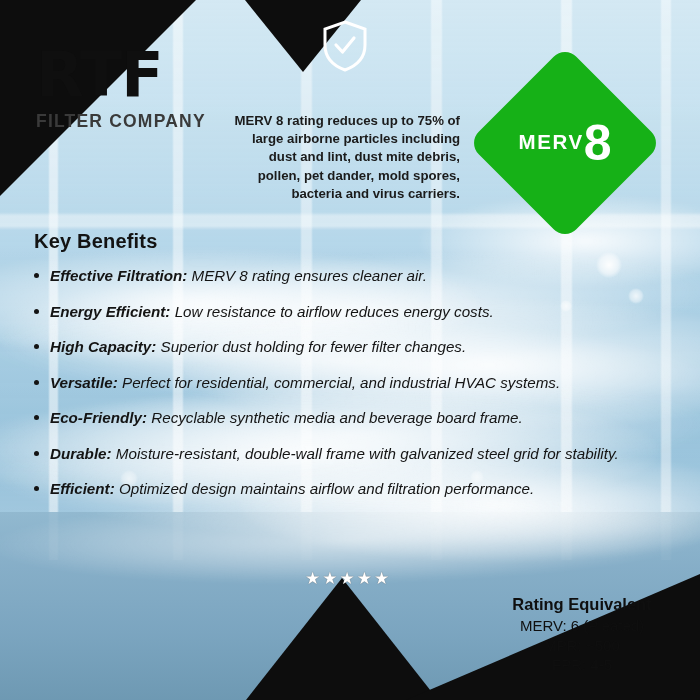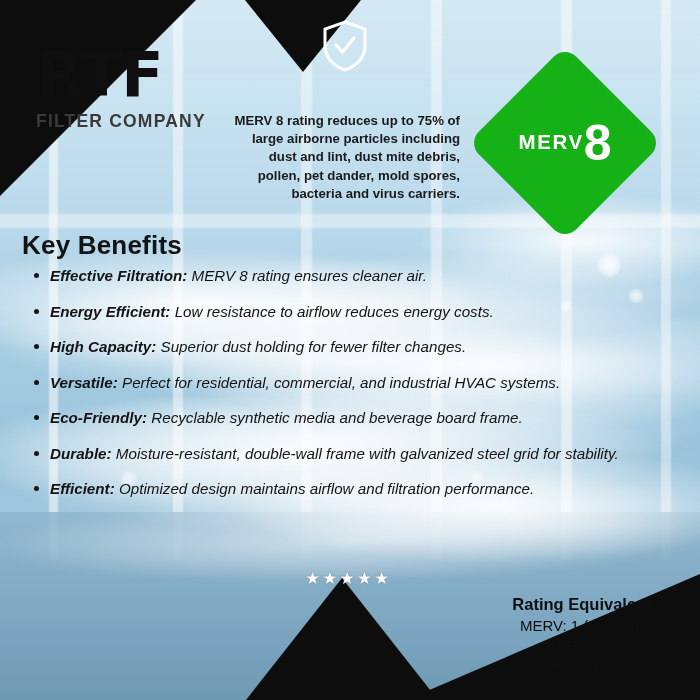--- a/index.html
+++ b/index.html
@@ -158,22 +158,22 @@
   }
   .diamond-label {
     font-size: 20.5px; font-weight: 700; letter-spacing: 1.6px;
     margin-bottom: 2px;
   }
   .diamond-num {
     font-size: 50px; font-weight: 700; line-height: 1;
   }
   
   .kb-title {
-    position: absolute; left: 22px; top: 230px;
-    font-size: 26px; font-weight: 700; color: #131313;
+    position: absolute; left: 34px; top: 230px;
+    font-size: 20px; font-weight: 700; color: #131313;
     letter-spacing: .2px;
   }
   .kb-list {
     position: absolute; left: 32px; top: 266px;
     width: 632px;
     margin: 0; padding: 0;
     list-style: none;
     font-style: italic;
   }
   .kb-item {
@@ -272,18 +272,18 @@
       <li class="kb-item"><span class="dot"></span><b>Versatile:</b><span> Perfect for residential, commercial, and industrial HVAC systems.</span></li>
       <li class="kb-item"><span class="dot"></span><b>Eco-Friendly:</b><span> Recyclable synthetic media and beverage board frame.</span></li>
       <li class="kb-item"><span class="dot"></span><b>Durable:</b><span> Moisture-resistant, double-wall frame with galvanized steel grid for stability.</span></li>
       <li class="kb-item"><span class="dot"></span><b>Efficient:</b><span> Optimized design maintains airflow and filtration performance.</span></li>
     </ul>
 
   <div class="stars">★★★★★</div>
 
   <div class="rating">
     <div class="rating-title">Rating Equivalent</div>
-    <div class="rating-line">MERV: 1 (Pleated)</div>
+    <div class="rating-line">MERV: 6 (Pleated)</div>
     <div class="rating-line">MPR: ~500</div>
     <div class="rating-line">FPR: 4-5</div>
   </div>
 
 </div>
 
 </body></html>

